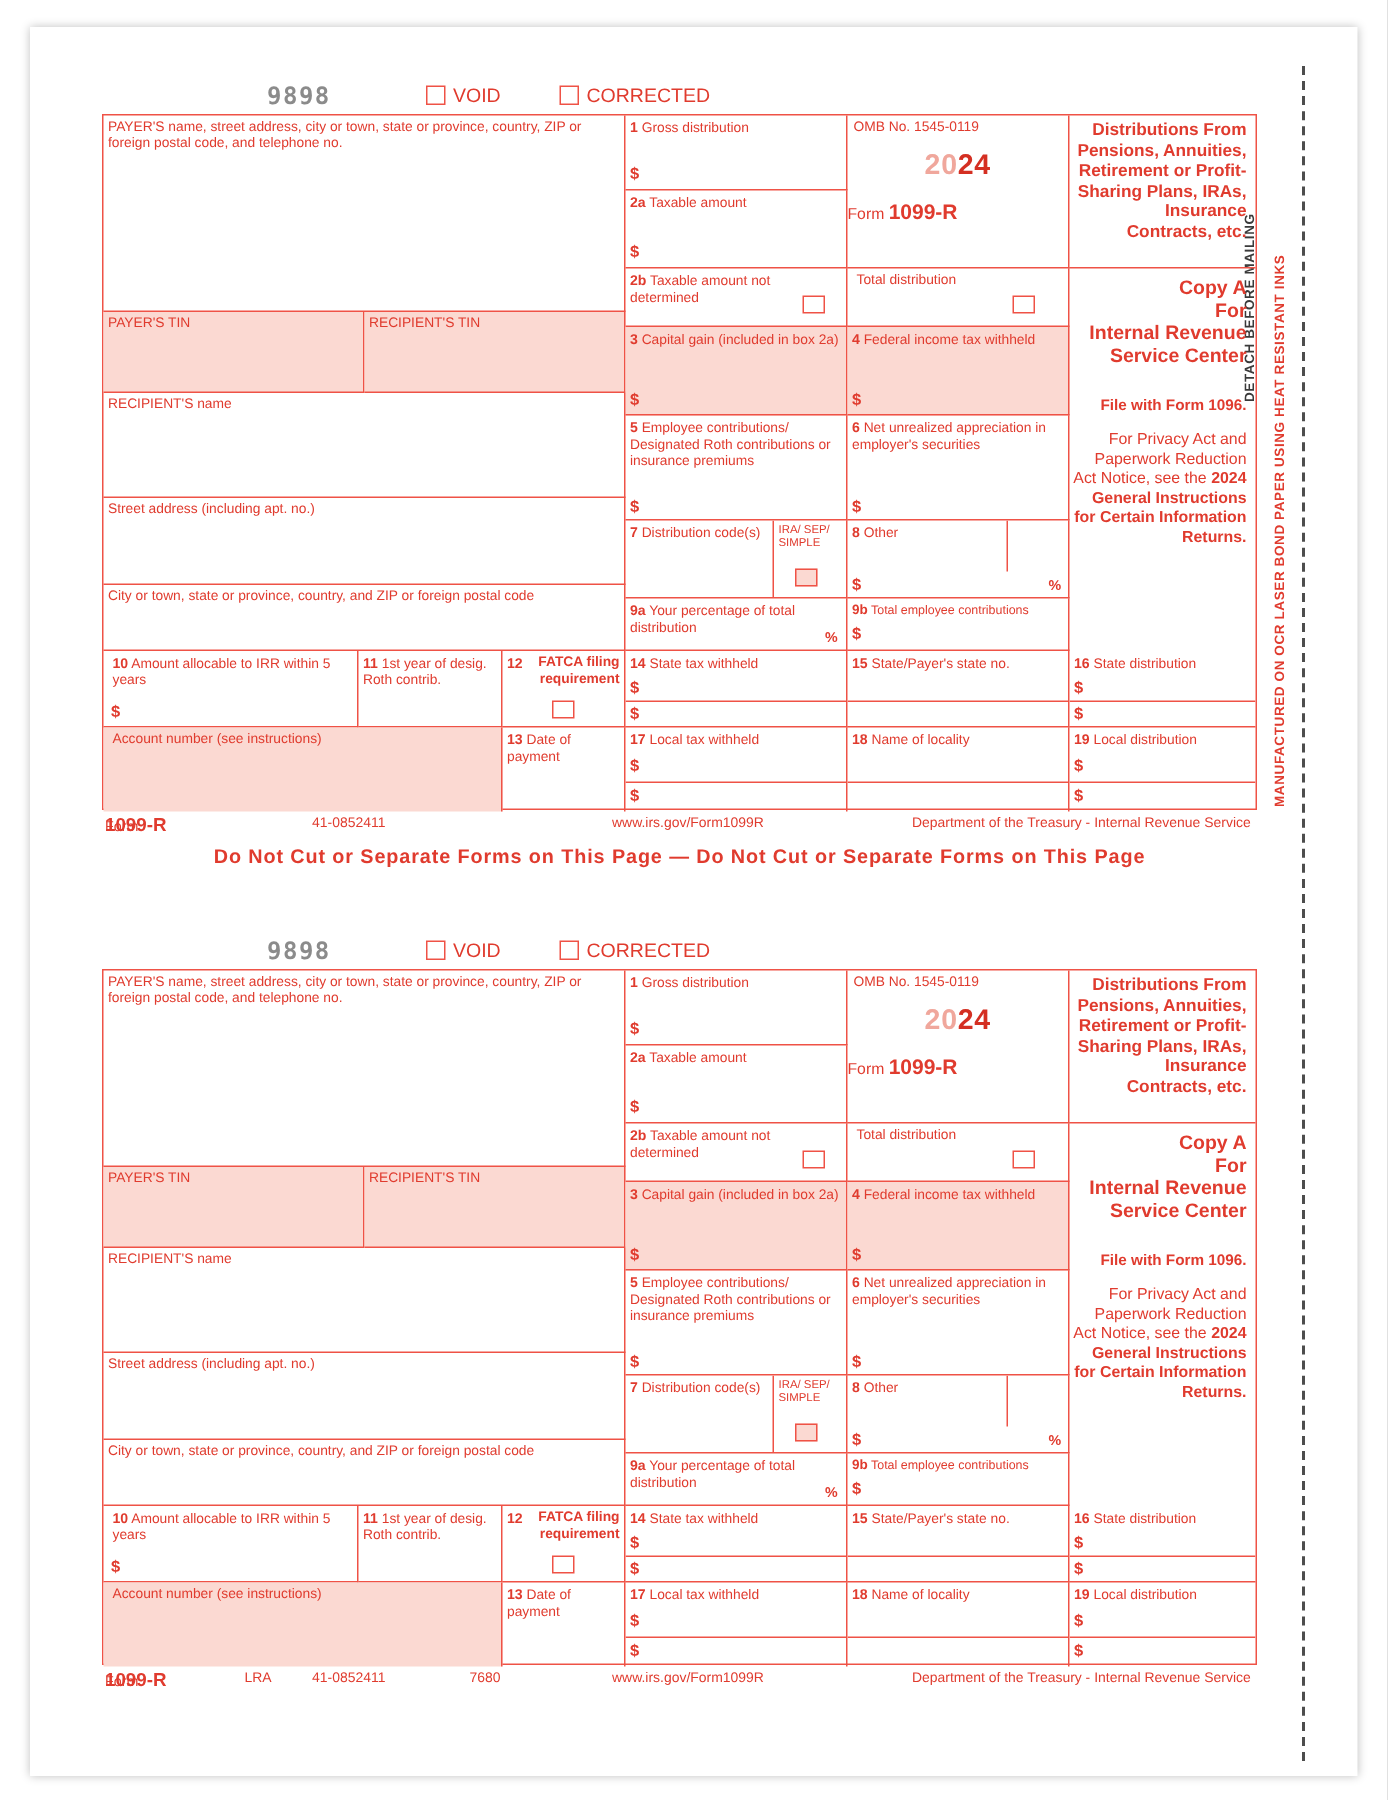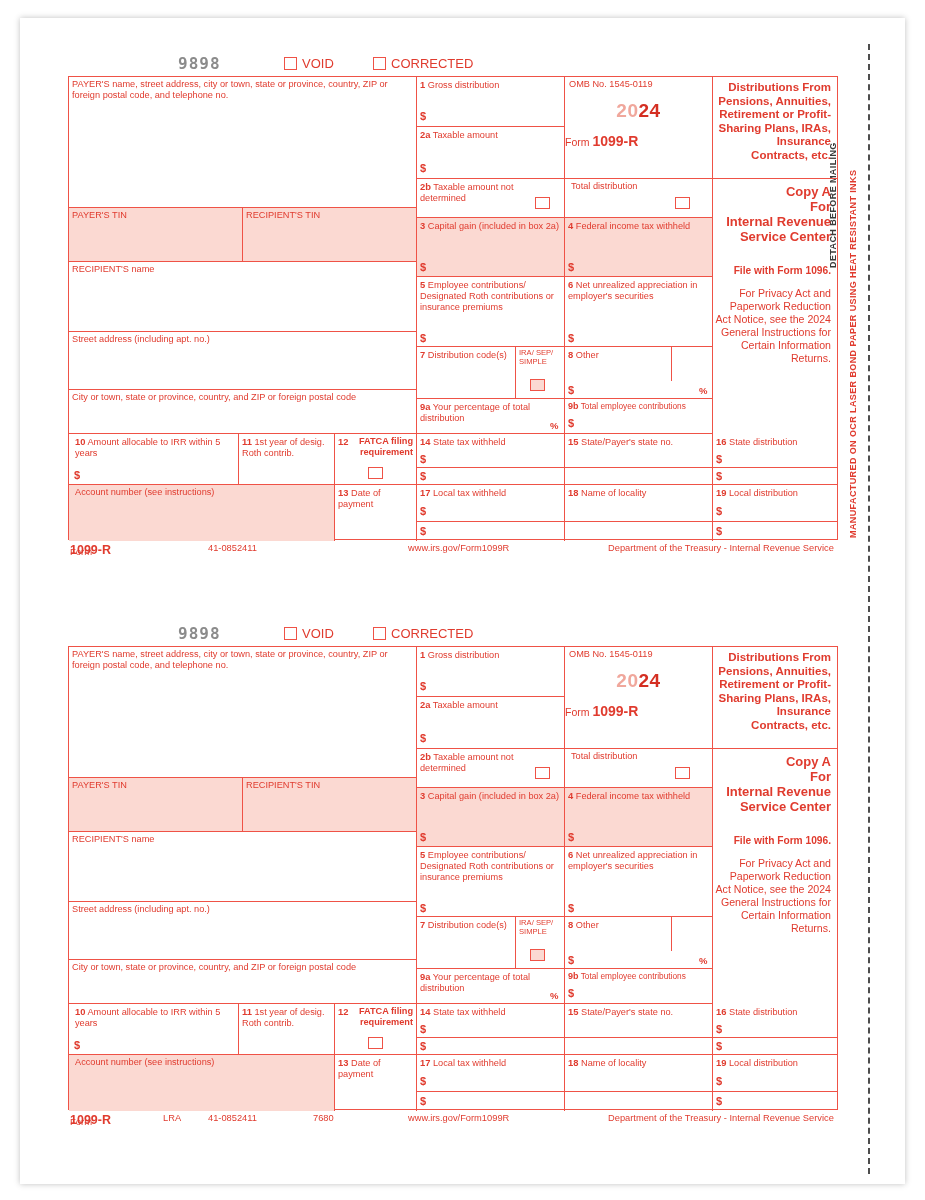--- a/index.html
+++ b/index.html
@@ -135,21 +135,21 @@
     font-size: 13px;
     padding-right: 6px;
   }
   .privacy {
     text-align: right;
     font-size: 10.6px;
     line-height: 13px;
     padding-right: 6px;
     color: var(--redtext);
   }
-  .privacy b { font-weight: normal; }
+  .privacy b { font-weight: bold; }
   .file1096 {
     text-align: right;
     font-size: 10.2px;
     font-weight: bold;
     padding-right: 6px;
   }
   .omb { font-size: 9.2px; padding: 2px 4px; }
   .year {
     text-align: center;
     font-size: 19px;
@@ -405,20 +405,21 @@
       </div>
 
       <div class="footer">
         <span class="ff" style="left:2px;"><span>Form</span>
           <b>1099-R</b></span>
         <span style="left:140px;">41-0852411</span>
         <span style="left:340px;">www.irs.gov/Form1099R</span>
         <span style="left:540px;">Department of the Treasury - Internal Revenue Service</span>
       </div>
 
+      <div class="donotcut">Do  Not  Cut  or  Separate  Forms  on  This  Page   —   Do  Not  Cut  or  Separate  Forms  on  This  Page</div>
     </div>
 
     <div class="form form-bottom">
 
       <div class="topstrip">
         <div class="nines">9898</div>
         <div class="cbox" style="left:216px;"></div>
         <div class="cblabel" style="left:234px;">VOID</div>
         <div class="cbox" style="left:305px;"></div>
         <div class="cblabel" style="left:323px;">CORRECTED</div>

